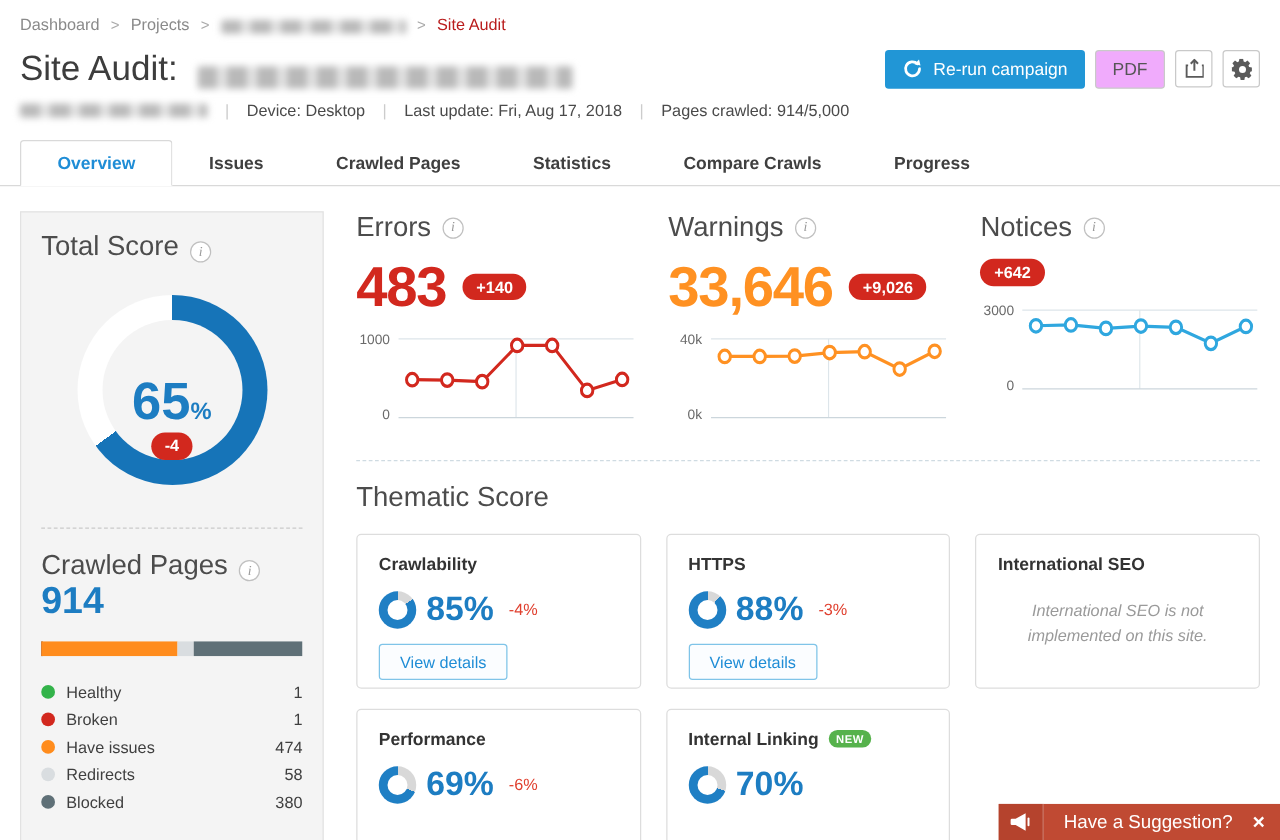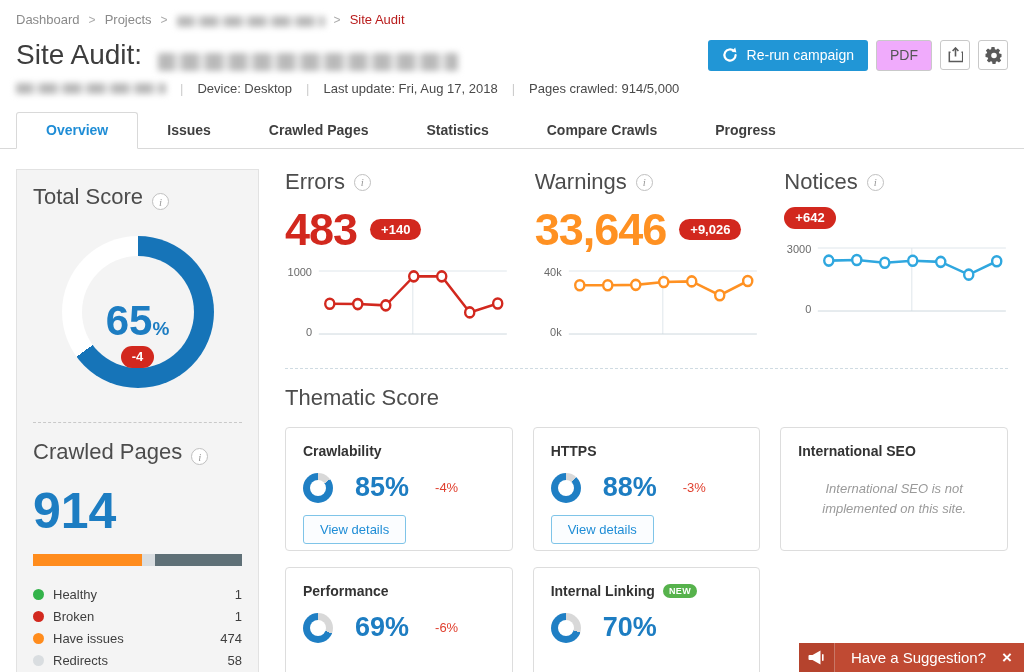--- a/index.html
+++ b/index.html
@@ -44,21 +44,21 @@
 
   .donut-wrap { position:relative; width:152px; height:152px; margin:26px auto 34px; }
   .donut-big { width:100%; height:100%; border-radius:50%; }
   .donut-inner { position:absolute; inset:20px; background:#f4f4f4; border-radius:50%; display:flex; flex-direction:column; align-items:center; justify-content:flex-end; gap:4px; }
   .score-line { display:flex; align-items:baseline; color:#1d7dc2; font-weight:bold; }
   .score-num { font-size:42px; line-height:1; }
   .score-unit { font-size:19px; }
   .badge { background:#d2281e; color:#fff; border-radius:12px; font-size:13px; font-weight:bold; padding:3px 11px; line-height:1.2; }
   .dashed-sep { border-top:1px dashed #c9c9c9; margin:6px 0 16px; }
 
-  .big-num { font-size:50px; font-weight:bold; color:#1d7dc2; line-height:1.05; margin-top:20px; }
+  .big-num { font-size:30px; font-weight:bold; color:#1d7dc2; line-height:1.05; margin-top:0; }
   .stackbar { display:flex; height:12px; margin:16px 0 18px; overflow:hidden; }
   .stackbar span { display:block; height:100%; }
   .legend-row { display:flex; align-items:center; gap:9px; font-size:13px; color:#3f3f3f; padding:3.5px 0; }
   .dot { width:11px; height:11px; min-width:11px; border-radius:50%; }
   .legend-val { margin-left:auto; }
 
   
   .main { flex:1; min-width:0; }
   .metrics { display:grid; grid-template-columns:1fr 1fr 1fr; gap:26px; }
   .metric-title { font-size:22px; color:#4c4c4c; display:flex; align-items:center; gap:9px; font-weight:normal; }
@@ -69,21 +69,21 @@
   .chart { flex:1; height:86px; }
   .chart svg { display:block; }
   .chart .g  { stroke:#dde5ea; stroke-width:1; }
   .chart .g2 { stroke:#ccd6dc; stroke-width:1; }
 
   .divider-dashed { border-top:1px dashed #cfdbe2; margin:20px 0 16px; }
   .thematic-title { font-size:22px; color:#4c4c4c; font-weight:normal; margin-bottom:16px; }
   .cards { display:grid; grid-template-columns:1fr 1fr 1fr; gap:20px; margin-bottom:16px; }
   .card { border:1px solid #ddd; border-radius:4px; background:#fff; padding:15px 17px; height:124px; }
   .card-title { font-size:14px; font-weight:bold; color:#333; display:flex; align-items:center; gap:8px; }
-  .card-score { display:flex; align-items:center; gap:22px; margin:13px 0 12px; }
+  .card-score { display:flex; align-items:center; gap:8px; margin:13px 0 12px; }
   .sm-donut { width:30px; height:30px; min-width:30px; border-radius:50%; position:relative; }
   .sm-donut::after { content:""; position:absolute; inset:7px; background:#fff; border-radius:50%; }
   .card-pct { font-size:27px; font-weight:bold; color:#1d7dc2; }
   .card-delta { font-size:13px; color:#e0402f; margin-left:4px; }
   .view-btn { border:1px solid #7fc4e8; color:#1f8dd6; background:#fbfdff; border-radius:3px; padding:6px 16px; font-size:13px; font-family:inherit; cursor:pointer; }
   .new-badge { background:#56b24c; color:#fff; font-size:9px; font-weight:bold; border-radius:8px; padding:2px 6px; letter-spacing:.4px; }
   .card-note { font-style:italic; color:#9a9a9a; font-size:13px; text-align:center; margin-top:20px; line-height:1.55; font-family:"Liberation Sans",sans-serif; }
 
   
   .suggestion { position:fixed; right:0; bottom:0; display:flex; align-items:center; background:#c04a33; color:#fff; height:29px; z-index:50; }

